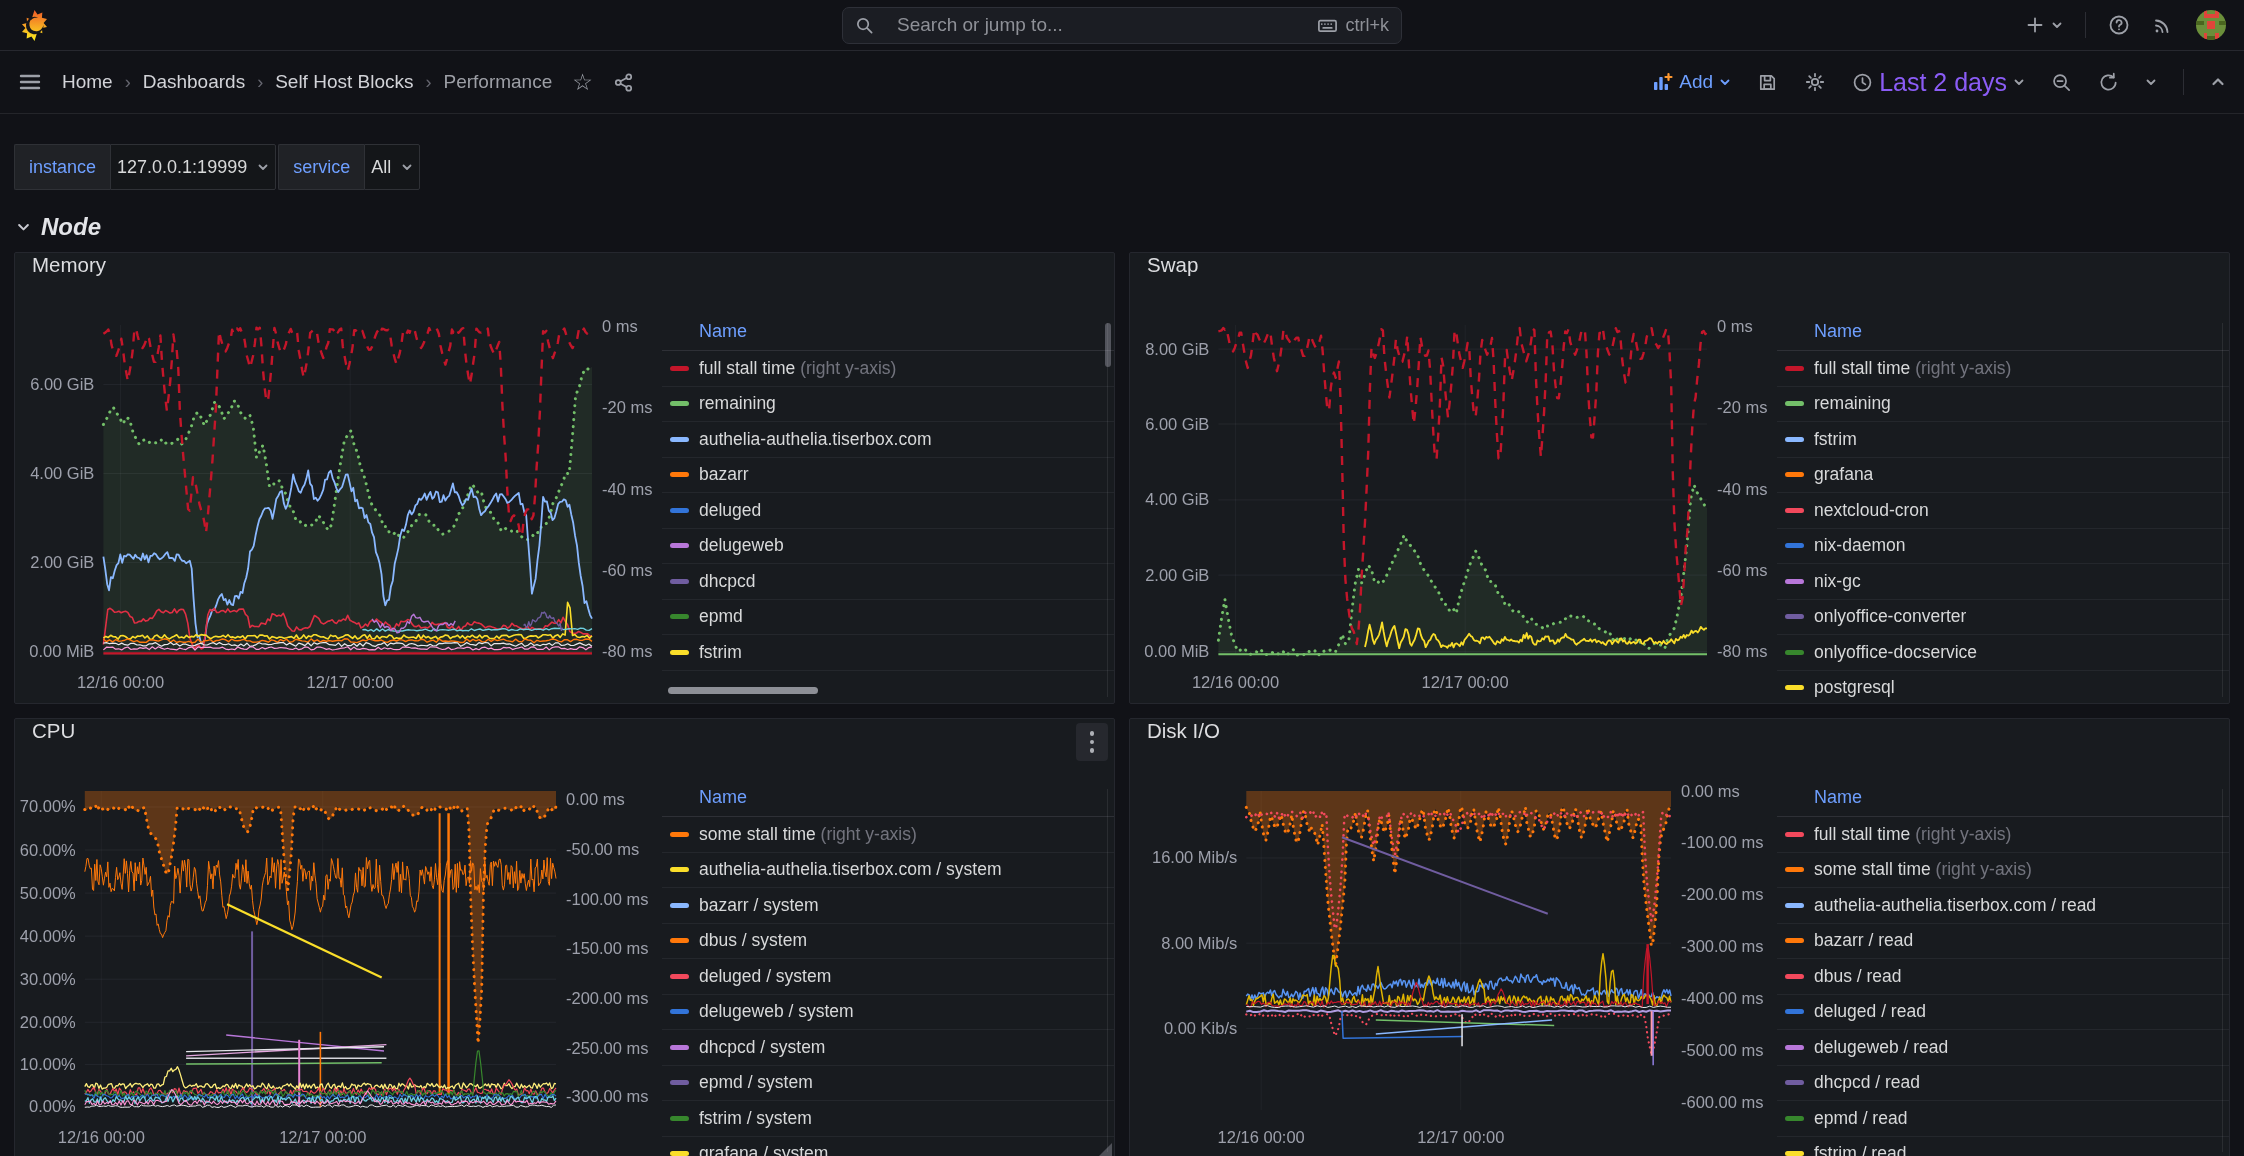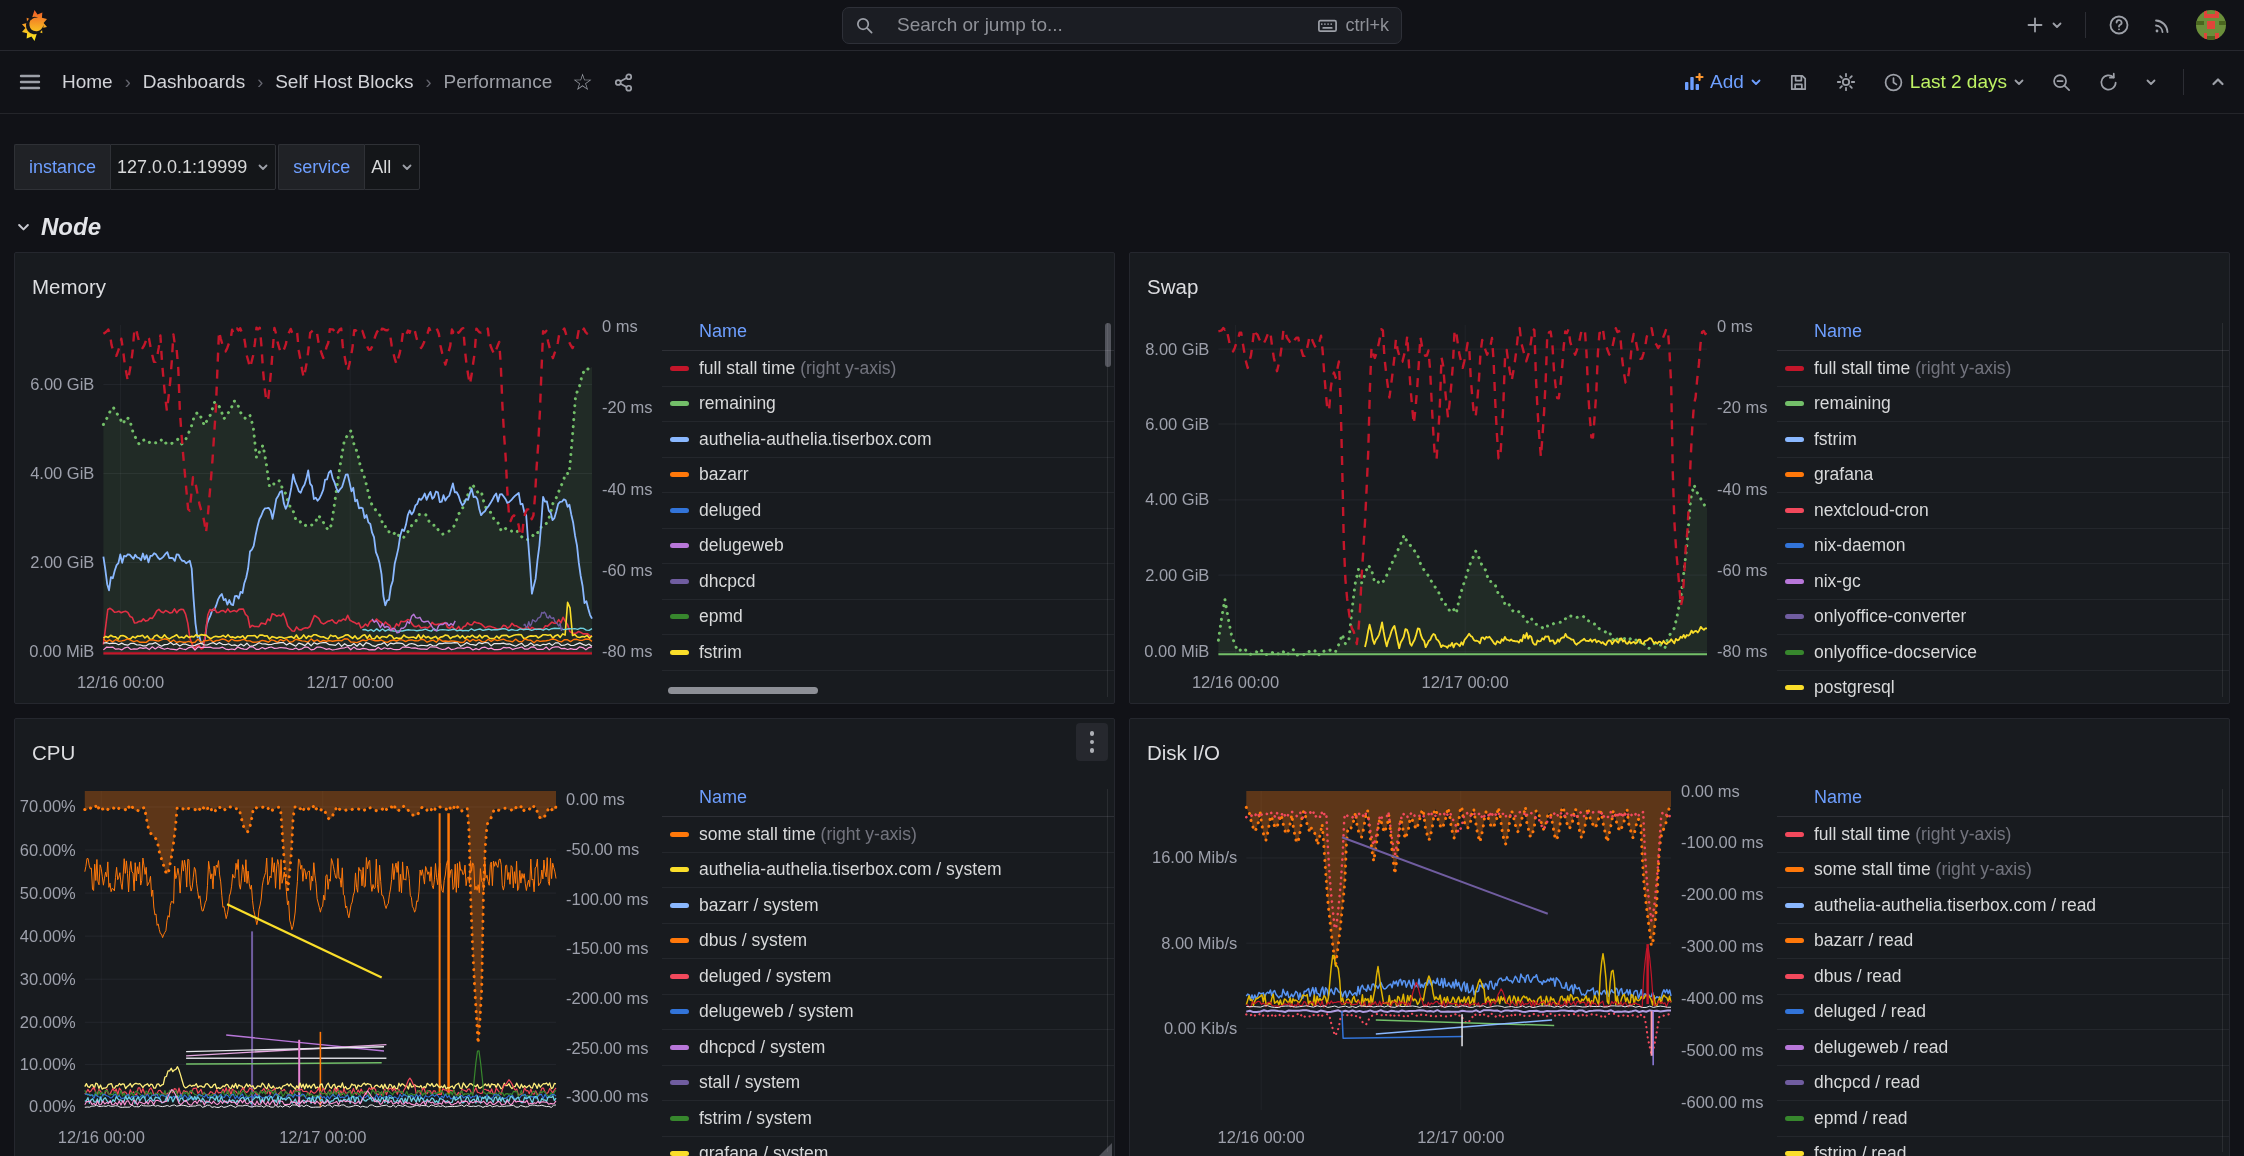--- a/index.html
+++ b/index.html
@@ -21,34 +21,34 @@
   
   .subnav{height:62px;display:flex;align-items:center;padding:0 18px;gap:20px;
     border-bottom:1px solid rgba(204,204,220,0.10);background:#111217;}
   .crumbs{display:flex;align-items:center;gap:12px;font-size:19px;}
   .crumb{color:#d2d3d8;cursor:pointer;white-space:nowrap;}
   .crumb.current{color:#9d9fa6;cursor:default;}
   .crumb-sep{color:rgba(204,204,220,0.45);font-size:18px;}
   .subnav .grow{flex:1;}
   .toolbar{display:flex;align-items:center;gap:26px;}
   .addbtn{color:#6e9fff;font-size:19px;font-weight:500;}
-  .timebtn{color:#bef264;font-size:19px;}
+  .timebtn{color:#8b5cf6;font-size:25px;}
   
   .content{padding:30px 14px 0 14px;}
   .vars{display:flex;align-items:center;gap:2px;}
   .vargroup{display:flex;}
   .varlabel{height:44px;display:flex;align-items:center;padding:0 14px;background:#202226;
     border:1px solid #2f3136;border-right:none;border-radius:2px 0 0 2px;color:#6e9fff;font-size:18px;}
   .varvalue{height:44px;display:flex;align-items:center;gap:10px;padding:0 6px;background:#141619;
     border:1px solid #2f3136;border-radius:0 2px 2px 0;color:#d8d9da;font-size:18px;cursor:pointer;}
   .sechead{display:flex;align-items:center;gap:10px;margin:20px 0 8px 2px;height:34px;cursor:pointer;font-style:italic;}
   .sechead h1{font-size:24px;font-weight:700;margin:0;color:#e3e4e8;}
   .grid{display:grid;grid-template-columns:1fr 1fr;gap:14px;grid-template-rows:452px 441px;margin-top:8px;}
   .panel{background:#181b1f;border:1px solid #25272e;border-radius:2px;position:relative;overflow:hidden;box-sizing:border-box;}
-  .panel-header{height:46px;display:flex;align-items:flex-end;padding:0 17px;cursor:pointer;}
+  .panel-header{height:46px;display:flex;align-items:flex-start;padding:0 17px;cursor:pointer;}
   .panel-title{font-size:20.5px;font-weight:500;margin:0;color:#dcdde0;}
   .panel-body{height:calc(100% - 46px);display:flex;}
   svg.chart{flex:1 1 auto;height:100%;overflow:visible;display:block;}
   
   .legend{width:452px;flex:none;height:100%;position:relative;padding-top:22px;box-sizing:border-box;
     overflow:hidden;font-size:17.5px;}
   .legend::after{content:'';position:absolute;right:6px;top:24px;bottom:6px;width:1px;background:rgba(204,204,220,0.10);}
   .lheader{height:30px;box-sizing:border-box;padding-left:37px;color:#6e9fff;font-weight:500;font-size:18px;
     border-bottom:1px solid rgba(204,204,220,0.12);}
   .lrow{height:35.5px;box-sizing:border-box;display:flex;align-items:center;gap:10px;padding-left:8px;
@@ -506,21 +506,21 @@
             <div class="lrow">
               <span class="lmark" style="background: rgb(50, 116, 217);"></span>
               <span class="llabel">delugeweb / system</span>
             </div>
             <div class="lrow">
               <span class="lmark" style="background: rgb(184, 119, 217);"></span>
               <span class="llabel">dhcpcd / system</span>
             </div>
             <div class="lrow">
               <span class="lmark" style="background: rgb(112, 93, 160);"></span>
-              <span class="llabel">stall / system</span>
+              <span class="llabel">epmd / system</span>
             </div>
             <div class="lrow">
               <span class="lmark" style="background: rgb(55, 135, 45);"></span>
               <span class="llabel">fstrim / system</span>
             </div>
             <div class="lrow partial">
               <span class="lmark" style="background: rgb(250, 222, 42);"></span>
               <span class="llabel">grafana / system</span>
             </div>
           </div>

